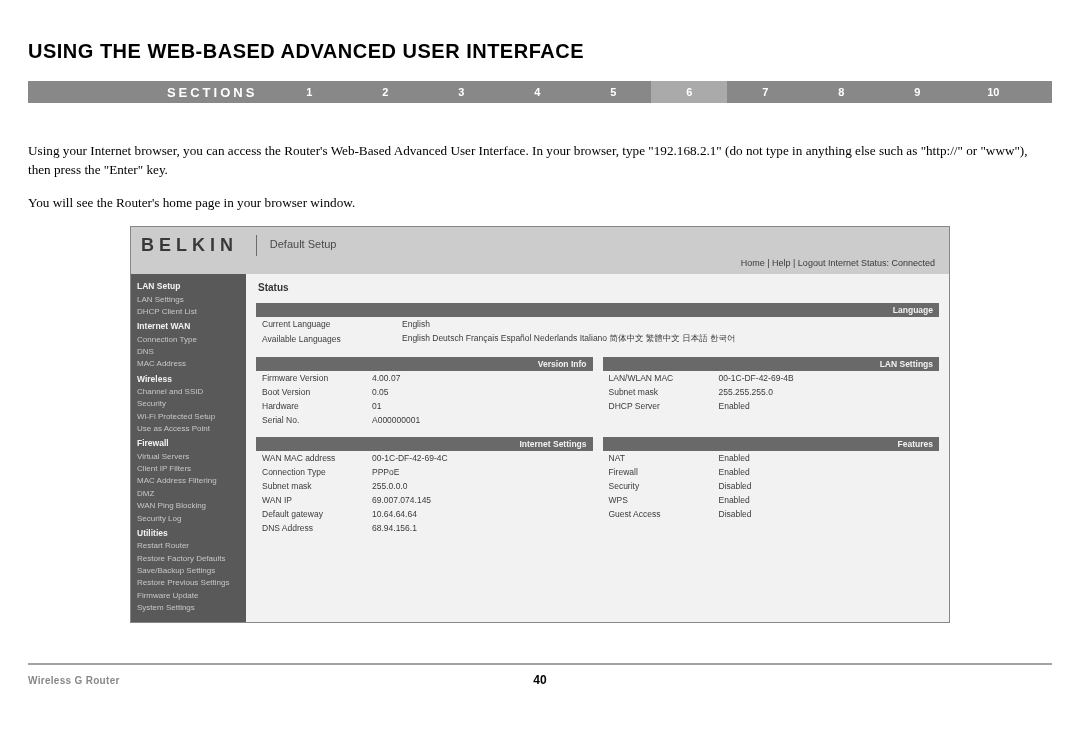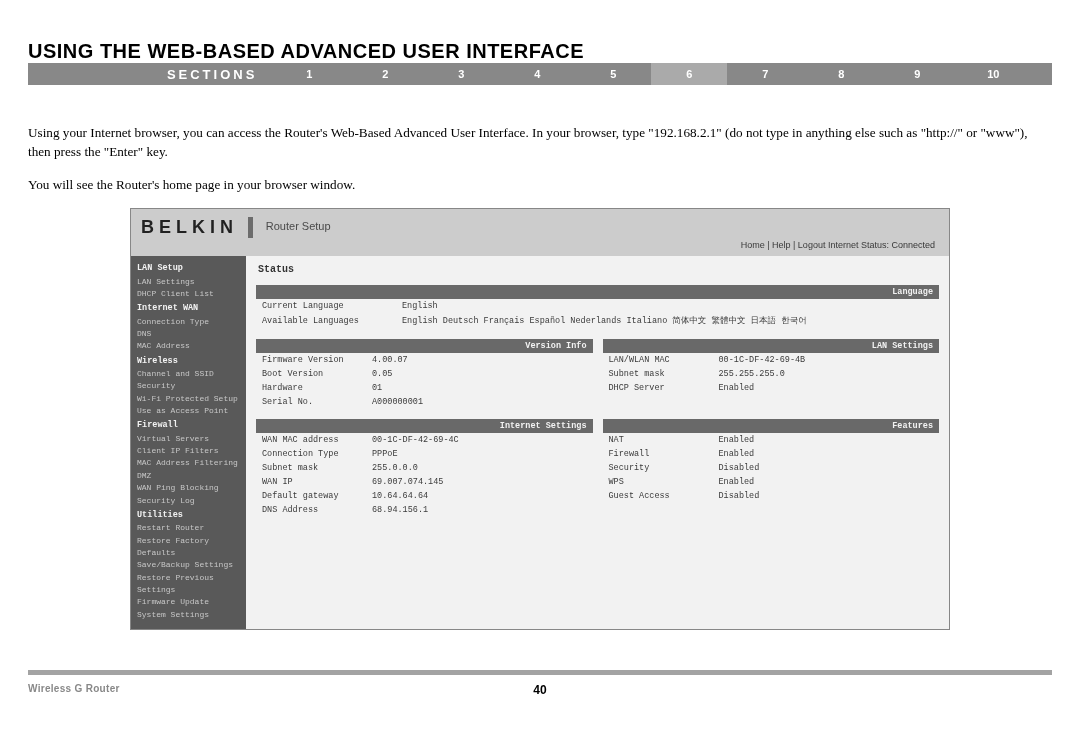--- a/index.html
+++ b/index.html
@@ -11,20 +11,21 @@
     color: #000;
     width: 1080px;
   }
   .page {
     padding: 40px 28px 20px 28px;
   }
   .title {
     font-size: 20px;
     font-weight: bold;
     letter-spacing: 0.5px;
+    margin-bottom: 18px;
   }
   .navbar {
     background: #888;
     color: #fff;
     height: 22px;
     display: flex;
     align-items: center;
     font-size: 11px;
   }
   .navbar .toc {
@@ -71,43 +72,42 @@
     background: #d4d4d4;
     padding: 8px 10px 2px 10px;
     position: relative;
   }
   .brand {
     font-family: "Arial Black", Arial, sans-serif;
     font-size: 18px;
     letter-spacing: 5px;
     font-weight: 900;
     display: inline-block;
-    padding-right: 10px;
-    border-right: 5px solid #4d7c0f;
-    color: #0f172a;
+    padding-right: 18px;
+    border-right: 1px solid #4d7c0f;
+    color: #4c1d95;
   }
   .router-setup {
     display: inline-block;
     padding-left: 10px;
     font-size: 11px;
     color: #444;
     vertical-align: 3px;
   }
   .top-links {
     text-align: right;
     font-size: 9px;
     color: #333;
     padding: 2px 4px 4px 0;
   }
   .top-links .status-val { color:#1a1af0; font-weight:normal; }
 
   .ss-body {
     display: flex;
     align-items: stretch;
-    font-family: Liberation Mono, monospace;
   }
   .sidebar {
     width: 115px;
     background: #555;
     color: #d8d8d8;
     padding: 4px 4px 8px 6px;
     font-size: 8px;
     line-height: 1.55;
   }
   .sidebar .cat { color:#fff; font-weight:bold; margin-top:2px; font-size:8.5px;}
@@ -144,25 +144,26 @@
   .tbl td.k { width: 140px; }
   .two-col {
     display: flex;
     gap: 10px;
   }
   .two-col .col { flex: 1; }
   .two-col .tbl td.k { width: 110px; }
 
   .footer {
     margin-top: 40px;
-    border-top: 5px solid #a3a3a3;
+    border-top: 2px solid #a3a3a3;
     padding-top: 8px;
     display: flex;
     font-size: 10px;
     color: #888;
+    align-items: center;
   }
   .footer .left { flex:1; font-weight:bold; letter-spacing:0.3px;}
   .footer .center { flex:1; text-align:center; font-weight:bold; color:#000; font-size:12px;}
   .footer .right { flex:1; }
 </style>
 </head>
 <body>
 
 <div class="page">
   <div class="title">USING THE WEB-BASED ADVANCED USER INTERFACE</div>
@@ -183,21 +184,21 @@
   </div>
 
   <div class="body-text">
     <p>Using your Internet browser, you can access the Router's Web-Based Advanced User Interface. In your browser, type "192.168.2.1" (do not type in anything else such as "http://" or "www"), then press the "Enter" key.</p>
     <p>You will see the Router's home page in your browser window.</p>
   </div>
 
   <div class="screenshot">
     <div class="ss-header">
       <span class="brand">BELKIN</span>
-      <span class="router-setup">Router Setup</span>
+      <span class="router-setup">Default Setup</span>
       <div class="top-links">
         <span>Home | Help | Logout   Internet Status:</span>
         <span class="status-val">Connected</span>
       </div>
     </div>
     <div class="ss-body">
       <div class="sidebar" id="ss-sidebar">
           <div class="cat">LAN Setup</div>
           <div class="item">LAN Settings</div>
           <div class="item">DHCP Client List</div>

